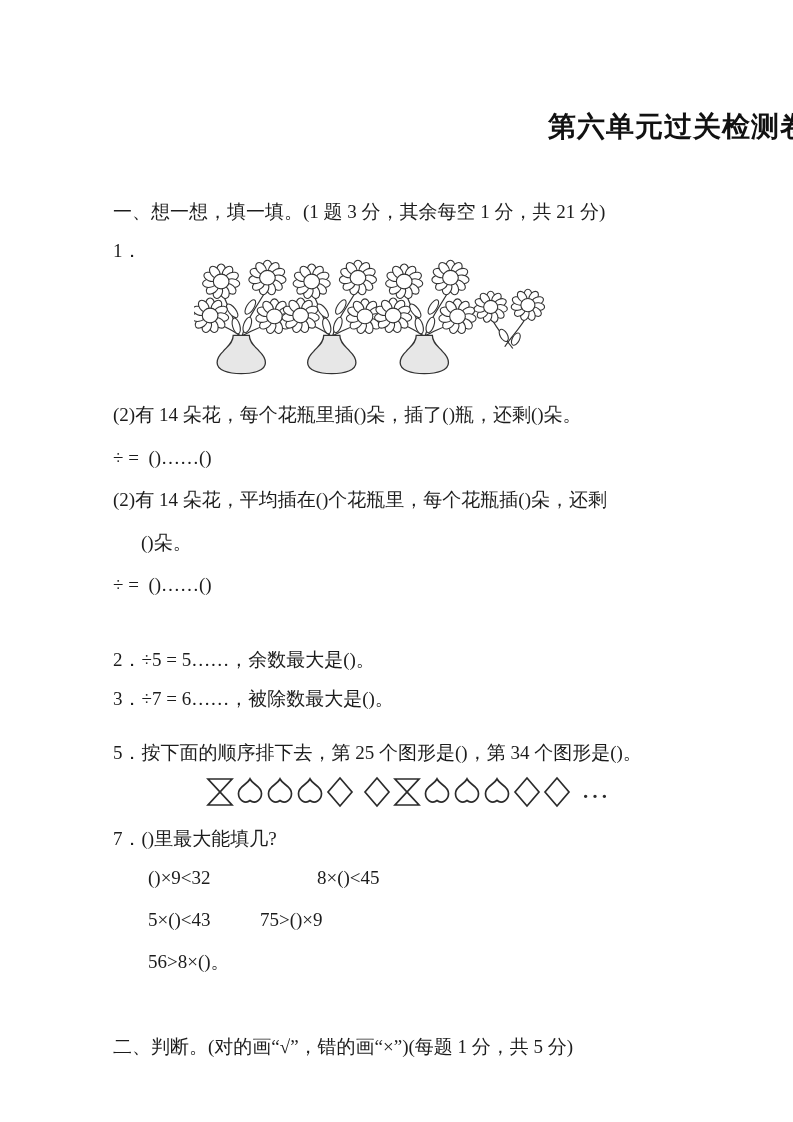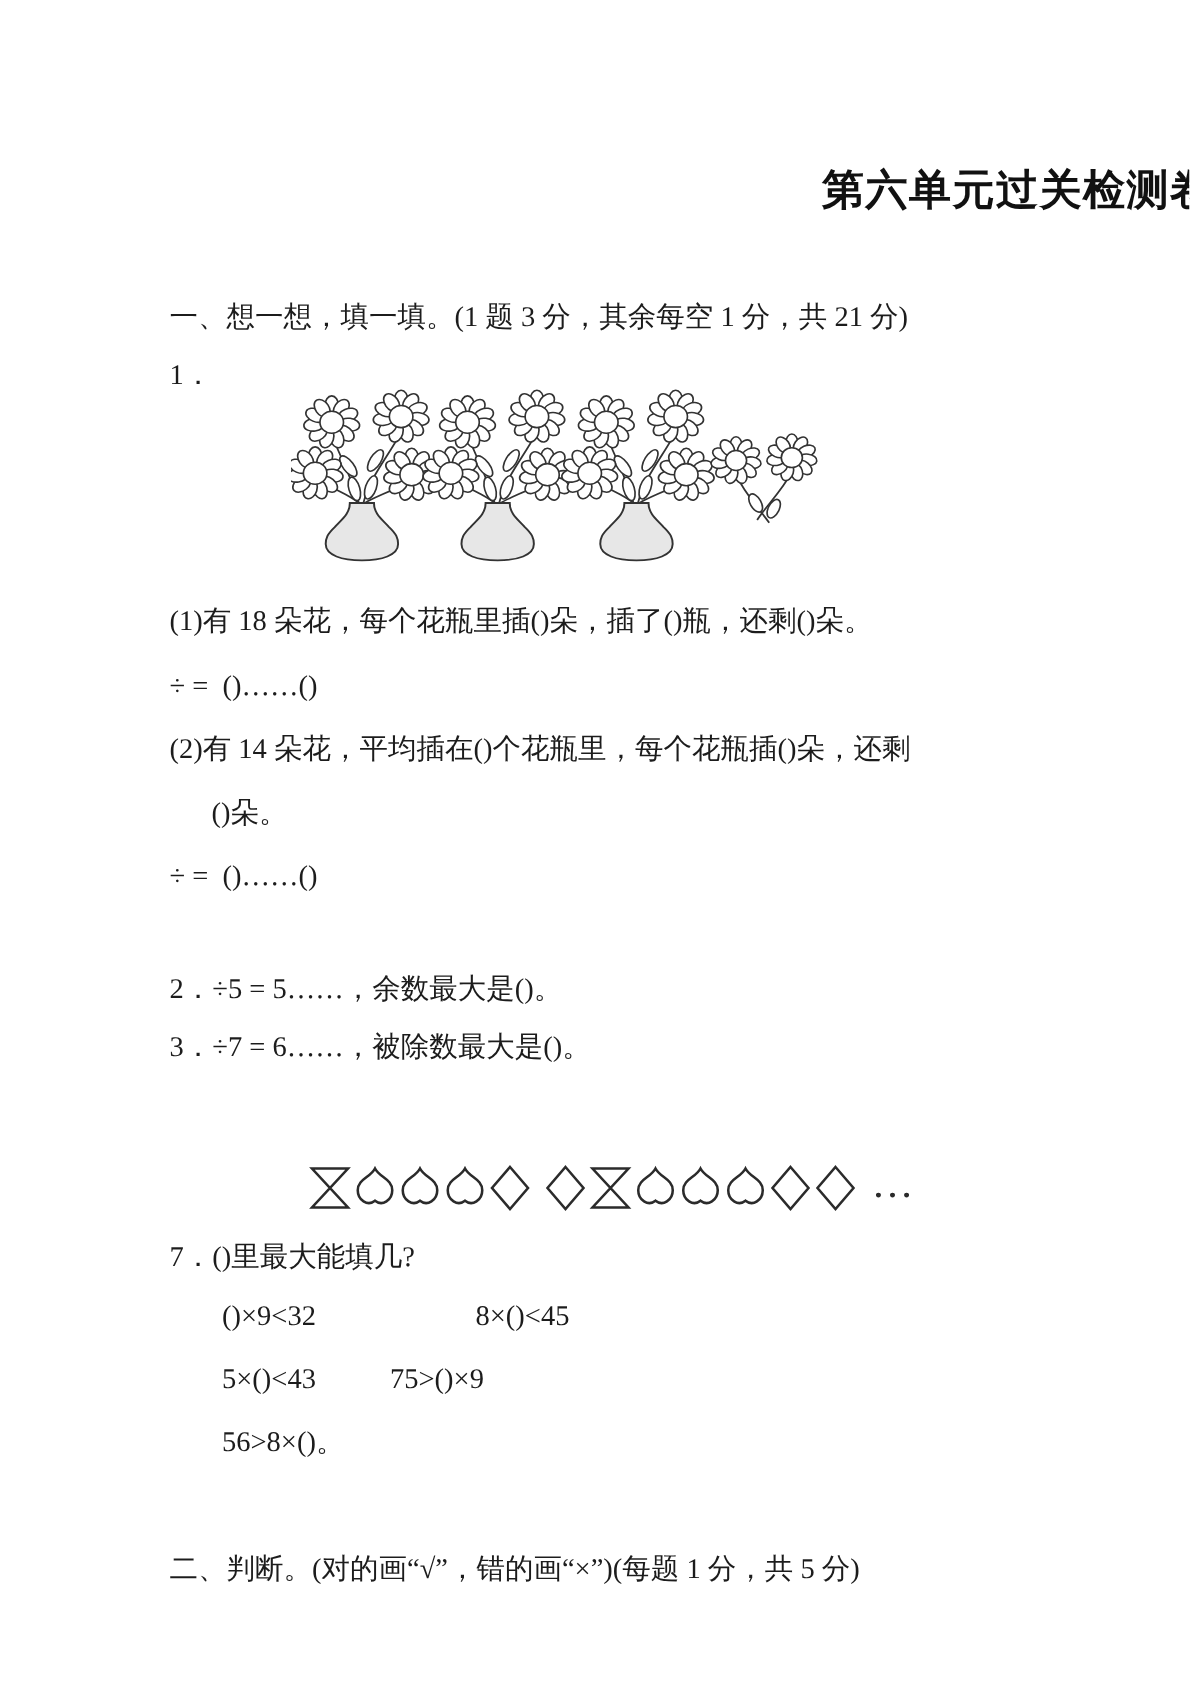--- a/index.html
+++ b/index.html
@@ -240,28 +240,29 @@
           <ellipse cx="54" cy="28.1" rx="4.0" ry="6.2" transform="rotate(196.4 54 28.1)" fill="#fff" stroke="#333333" stroke-width="1.1"></ellipse>
           <ellipse cx="49" cy="24.9" rx="4.0" ry="6.2" transform="rotate(229.1 49 24.9)" fill="#fff" stroke="#333333" stroke-width="1.1"></ellipse>
           <ellipse cx="46.6" cy="19.5" rx="4.0" ry="6.2" transform="rotate(261.8 46.6 19.5)" fill="#fff" stroke="#333333" stroke-width="1.1"></ellipse>
           <ellipse cx="47.4" cy="13.6" rx="4.0" ry="6.2" transform="rotate(294.5 47.4 13.6)" fill="#fff" stroke="#333333" stroke-width="1.1"></ellipse>
           <ellipse cx="51.3" cy="9.1" rx="4.0" ry="6.2" transform="rotate(327.3 51.3 9.1)" fill="#fff" stroke="#333333" stroke-width="1.1"></ellipse>
           <circle cx="57" cy="18" r="7.0" fill="#fff" stroke="#333333" stroke-width="1.1"></circle>
         </g>
       </svg>
   </div>
 
-  <div class="line" style="left:113px; top:403px;">(1)有 18 朵花，每个花瓶里插()朵，插了()瓶，还剩()朵。</div>
+  <div class="line" style="left:113px; top:403px;">(2)有 14 朵花，每个花瓶里插()朵，插了()瓶，还剩()朵。</div>
   <div class="line" style="left:113px; top:446px;">÷ =  ()……()</div>
   <div class="line" style="left:113px; top:488px;text-align:right;">(2)有 14 朵花，平均插在()个花瓶里，每个花瓶插()朵，还剩</div>
   <div class="line" style="left:141px; top:531px;">()朵。</div>
   <div class="line" style="left:113px; top:573px;">÷ =  ()……()</div>
 
   <div class="line" style="left:113px; top:648px;">2．÷5 = 5……，余数最大是()。</div>
   <div class="line" style="left:113px; top:658px;margin-top:29px;">3．÷7 = 6……，被除数最大是()。</div>
+  <div class="line" style="left:113px; top:741px;">5．按下面的顺序排下去，第 25 个图形是()，第 34 个图形是()。</div>
 
   <div class="illus" style="left:206px; top:770px;">
     <svg id="shape-svg" width="410" height="42" viewBox="0 0 410 42">
         <path d="M2,3 H26 L2,29 H26 Z" transform="translate(0,6)" fill="none" stroke="#2b2b2b" stroke-width="1.7"></path>
         <path d="M14,3 C11,9 2.5,10 2.5,17.5 C2.5,24 9,28.5 14,24.5 C19,28.5 25.5,24 25.5,17.5 C25.5,10 17,9 14,3 Z" transform="translate(30,6)" fill="none" stroke="#2b2b2b" stroke-width="1.7"></path>
         <path d="M14,3 C11,9 2.5,10 2.5,17.5 C2.5,24 9,28.5 14,24.5 C19,28.5 25.5,24 25.5,17.5 C25.5,10 17,9 14,3 Z" transform="translate(60,6)" fill="none" stroke="#2b2b2b" stroke-width="1.7"></path>
         <path d="M14,3 C11,9 2.5,10 2.5,17.5 C2.5,24 9,28.5 14,24.5 C19,28.5 25.5,24 25.5,17.5 C25.5,10 17,9 14,3 Z" transform="translate(90,6)" fill="none" stroke="#2b2b2b" stroke-width="1.7"></path>
         <path d="M14,2 L26,16 L14,30 L2,16 Z" transform="translate(120,6)" fill="none" stroke="#2b2b2b" stroke-width="1.7"></path>
         <path d="M14,2 L26,16 L14,30 L2,16 Z" transform="translate(157,6)" fill="none" stroke="#2b2b2b" stroke-width="1.7"></path>
         <path d="M2,3 H26 L2,29 H26 Z" transform="translate(187,6)" fill="none" stroke="#2b2b2b" stroke-width="1.7"></path>

